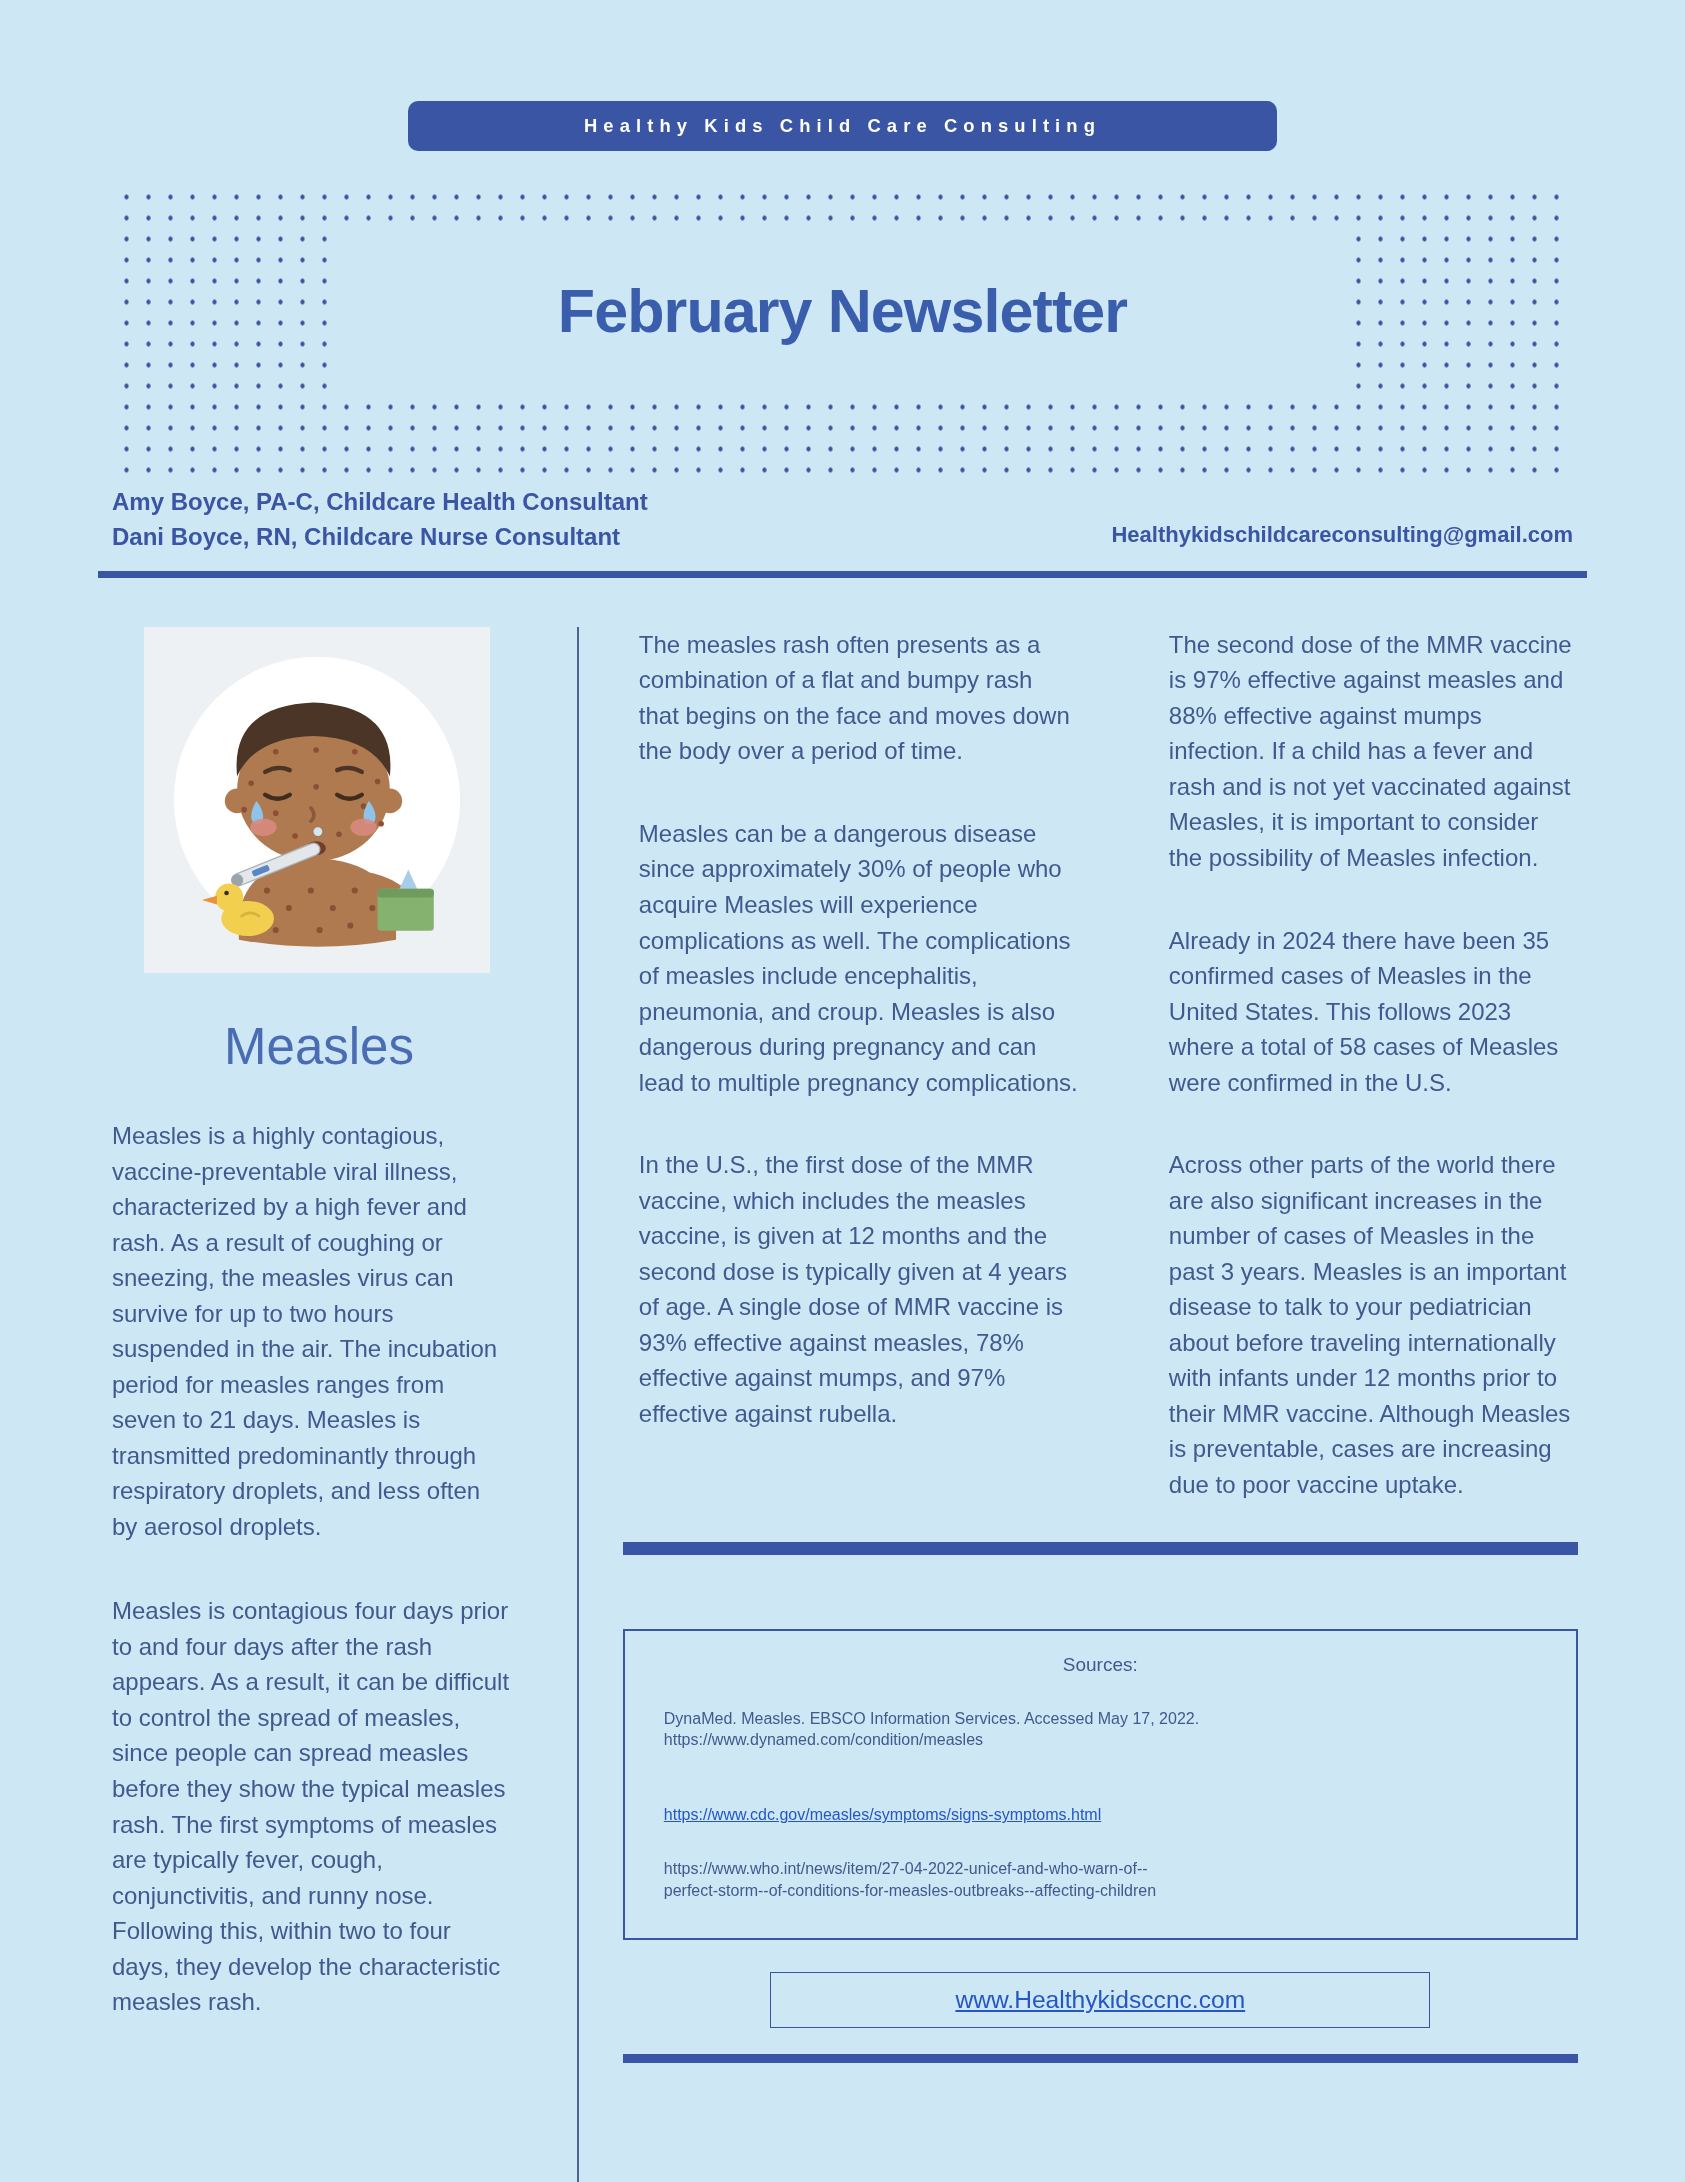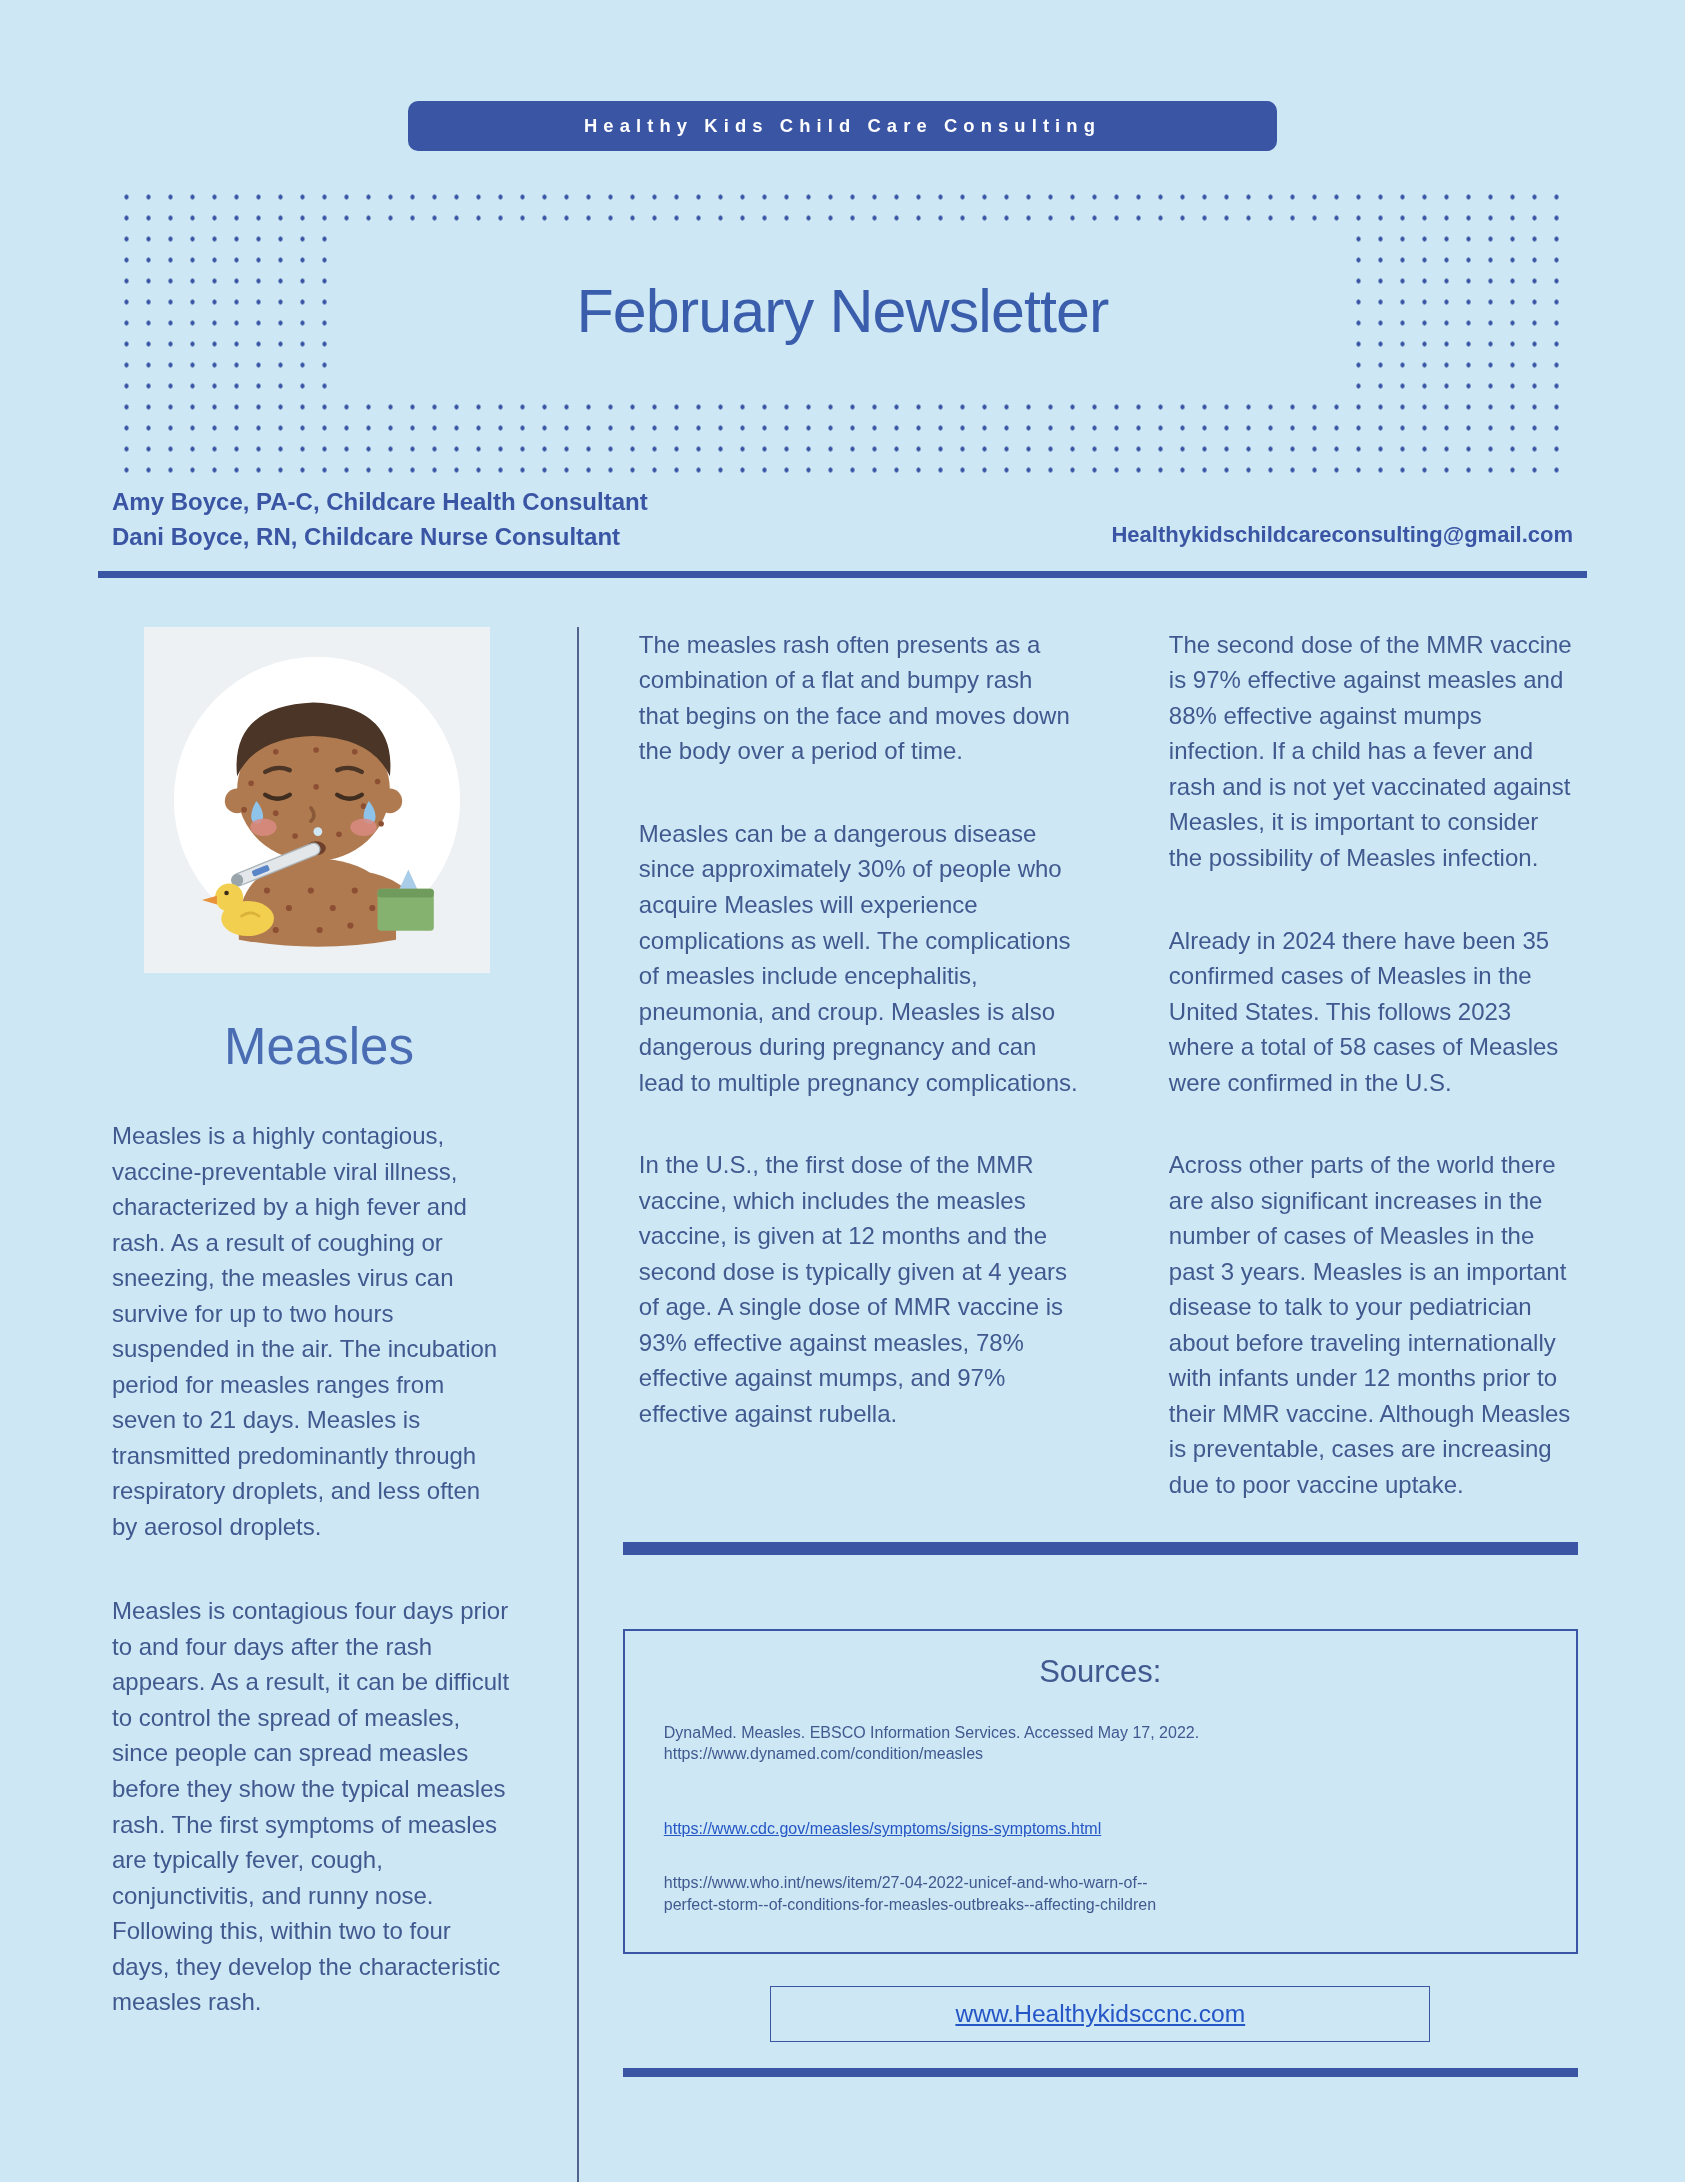--- a/index.html
+++ b/index.html
@@ -25,21 +25,21 @@
   .dot-area{
     margin:32px 112px 0;height:290px;position:relative;
     background-image:radial-gradient(circle,#3a55a3 2.1px, rgba(0,0,0,0) 2.5px);
     background-size:22px 21px;background-position:3.5px 3.5px;
   }
   .title-mask{
     position:absolute;left:50%;top:44px;transform:translateX(-50%);
     width:1009px;height:167px;background:var(--bg);
     display:flex;align-items:center;justify-content:center;
   }
-  h1.title{margin:0;font-size:61px;font-weight:normal;color:var(--title);letter-spacing:-0.9px;}
+  h1.title{margin:0;font-size:61px;font-weight:bold;color:var(--title);letter-spacing:-0.9px;}
   
   .byline-row{margin:12.3px 112px 0;display:flex;justify-content:space-between;align-items:flex-end;}
   .byline div{font-weight:bold;font-size:24px;color:var(--blue);line-height:1.45;}
   .email{font-weight:bold;font-size:22px;color:var(--blue);padding-bottom:7px;}
   .rule{margin:16px 98px 0;height:7px;background:var(--blue);}
   
   .content{display:flex;align-items:stretch;padding:49px 0 0 112px;min-height:1608px;}
   .col1{width:414px;flex:0 0 414px;}
   .vline{width:1.8px;background:#50648e;margin-left:51px;flex:0 0 1.8px;}
   .right-area{width:955px;flex:0 0 955px;margin-left:44px;}
@@ -48,21 +48,21 @@
   p.body{font-size:24px;line-height:1.48;color:var(--text);margin:0;}
   .col1 p.body{width:400px;}
   .col1 .p1{margin-top:39px;}
   .col1 .p2{margin-top:49px;}
   .cols23{display:flex;padding-left:16px;}
   .col2{width:439px;flex:0 0 439px;}
   .col3{width:409px;flex:0 0 409px;margin-left:91px;}
   .cols23 p.body + p.body{margin-top:47px;}
   .divider-bar{height:12.3px;background:var(--blue);margin-top:40px;}
   .sources-box{margin-top:74px;border:2.6px solid var(--blue);padding:23px 39px 37px;}
-  .sources-heading{text-align:center;font-size:31px;color:var(--text);margin:0;font-weight:400;}
+  .sources-heading{text-align:center;font-size:19px;color:var(--text);margin:0;font-weight:400;}
   .source-item{font-size:16px;color:var(--text);margin-top:32px;white-space:pre-line;line-height:1.35;}
   .source-item a, .site-link{color:var(--link);text-decoration:underline;cursor:pointer;}
   .site-box{width:660px;height:56px;border:1.8px solid var(--blue);margin:32px auto 0;
             display:flex;align-items:center;justify-content:center;}
   .site-link{font-size:24.6px;}
   .bottom-bar{height:8.8px;background:var(--blue);margin-top:26px;}
 </style>
 </head>
 <body>
 

